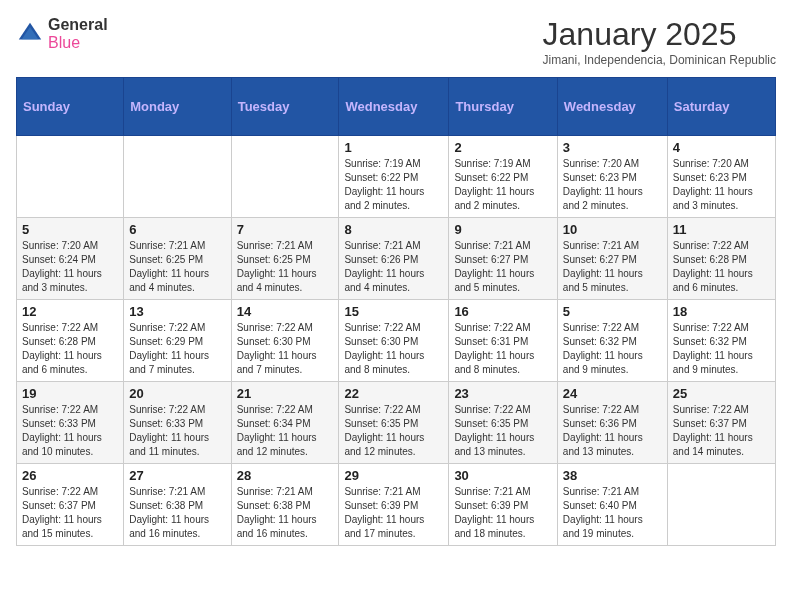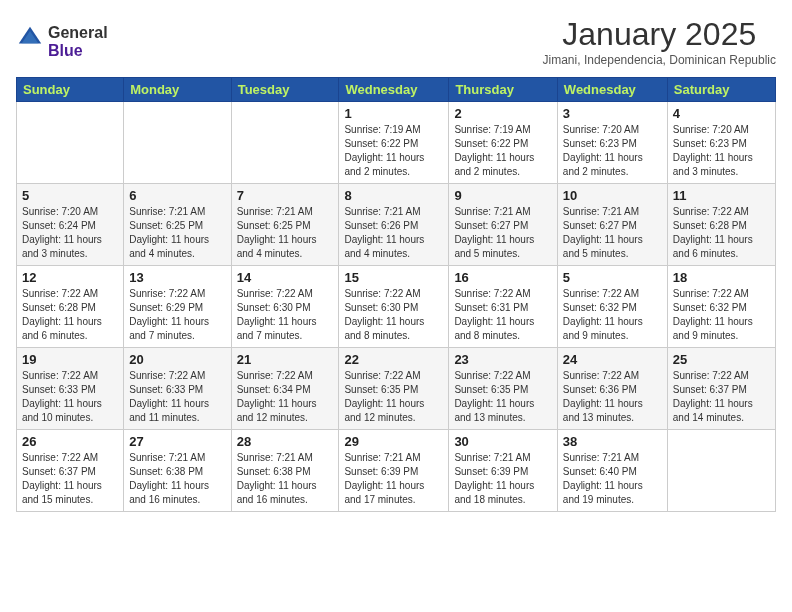--- a/index.html
+++ b/index.html
@@ -18,58 +18,57 @@
     }
     .logo {
       display: flex;
       align-items: center;
       gap: 4px;
     }
     .logo-text {
       display: flex;
       flex-direction: column;
       line-height: 1.1;
-      margin-top: 8px;
     }
     .logo-general {
       font-size: 16px;
       font-weight: bold;
       color: #333;
     }
     .logo-blue {
       font-size: 16px;
-      font-weight: bold;
-      color: #4c1d95;
+      font-weight: normal;
+      color: #ec4899;
     }
     .logo-icon {
       width: 28px;
       height: 28px;
     }
     .title-block {
-      text-align: center;
+      text-align: left;
     }
     .month-title {
       font-size: 32px;
       color: #333;
       font-weight: normal;
     }
     .subtitle {
       font-size: 12px;
       color: #555;
     }
     .calendar {
       width: 100%;
       border-collapse: collapse;
       border: 1px solid #ccc;
     }
     .calendar th {
       background: #2255a4;
-      color: #bef264;
+      color: #c4b5fd;
       text-align: left;
-      padding: 4px 6px;
+      padding: 21px 6px;
       font-size: 13px;
       border: 1px solid #1a4490;
     }
     .calendar td {
       vertical-align: top;
       padding: 4px 5px;
       border: 1px solid #ccc;
       width: 113px;
       min-height: 75px;
       font-size: 10.5px;

